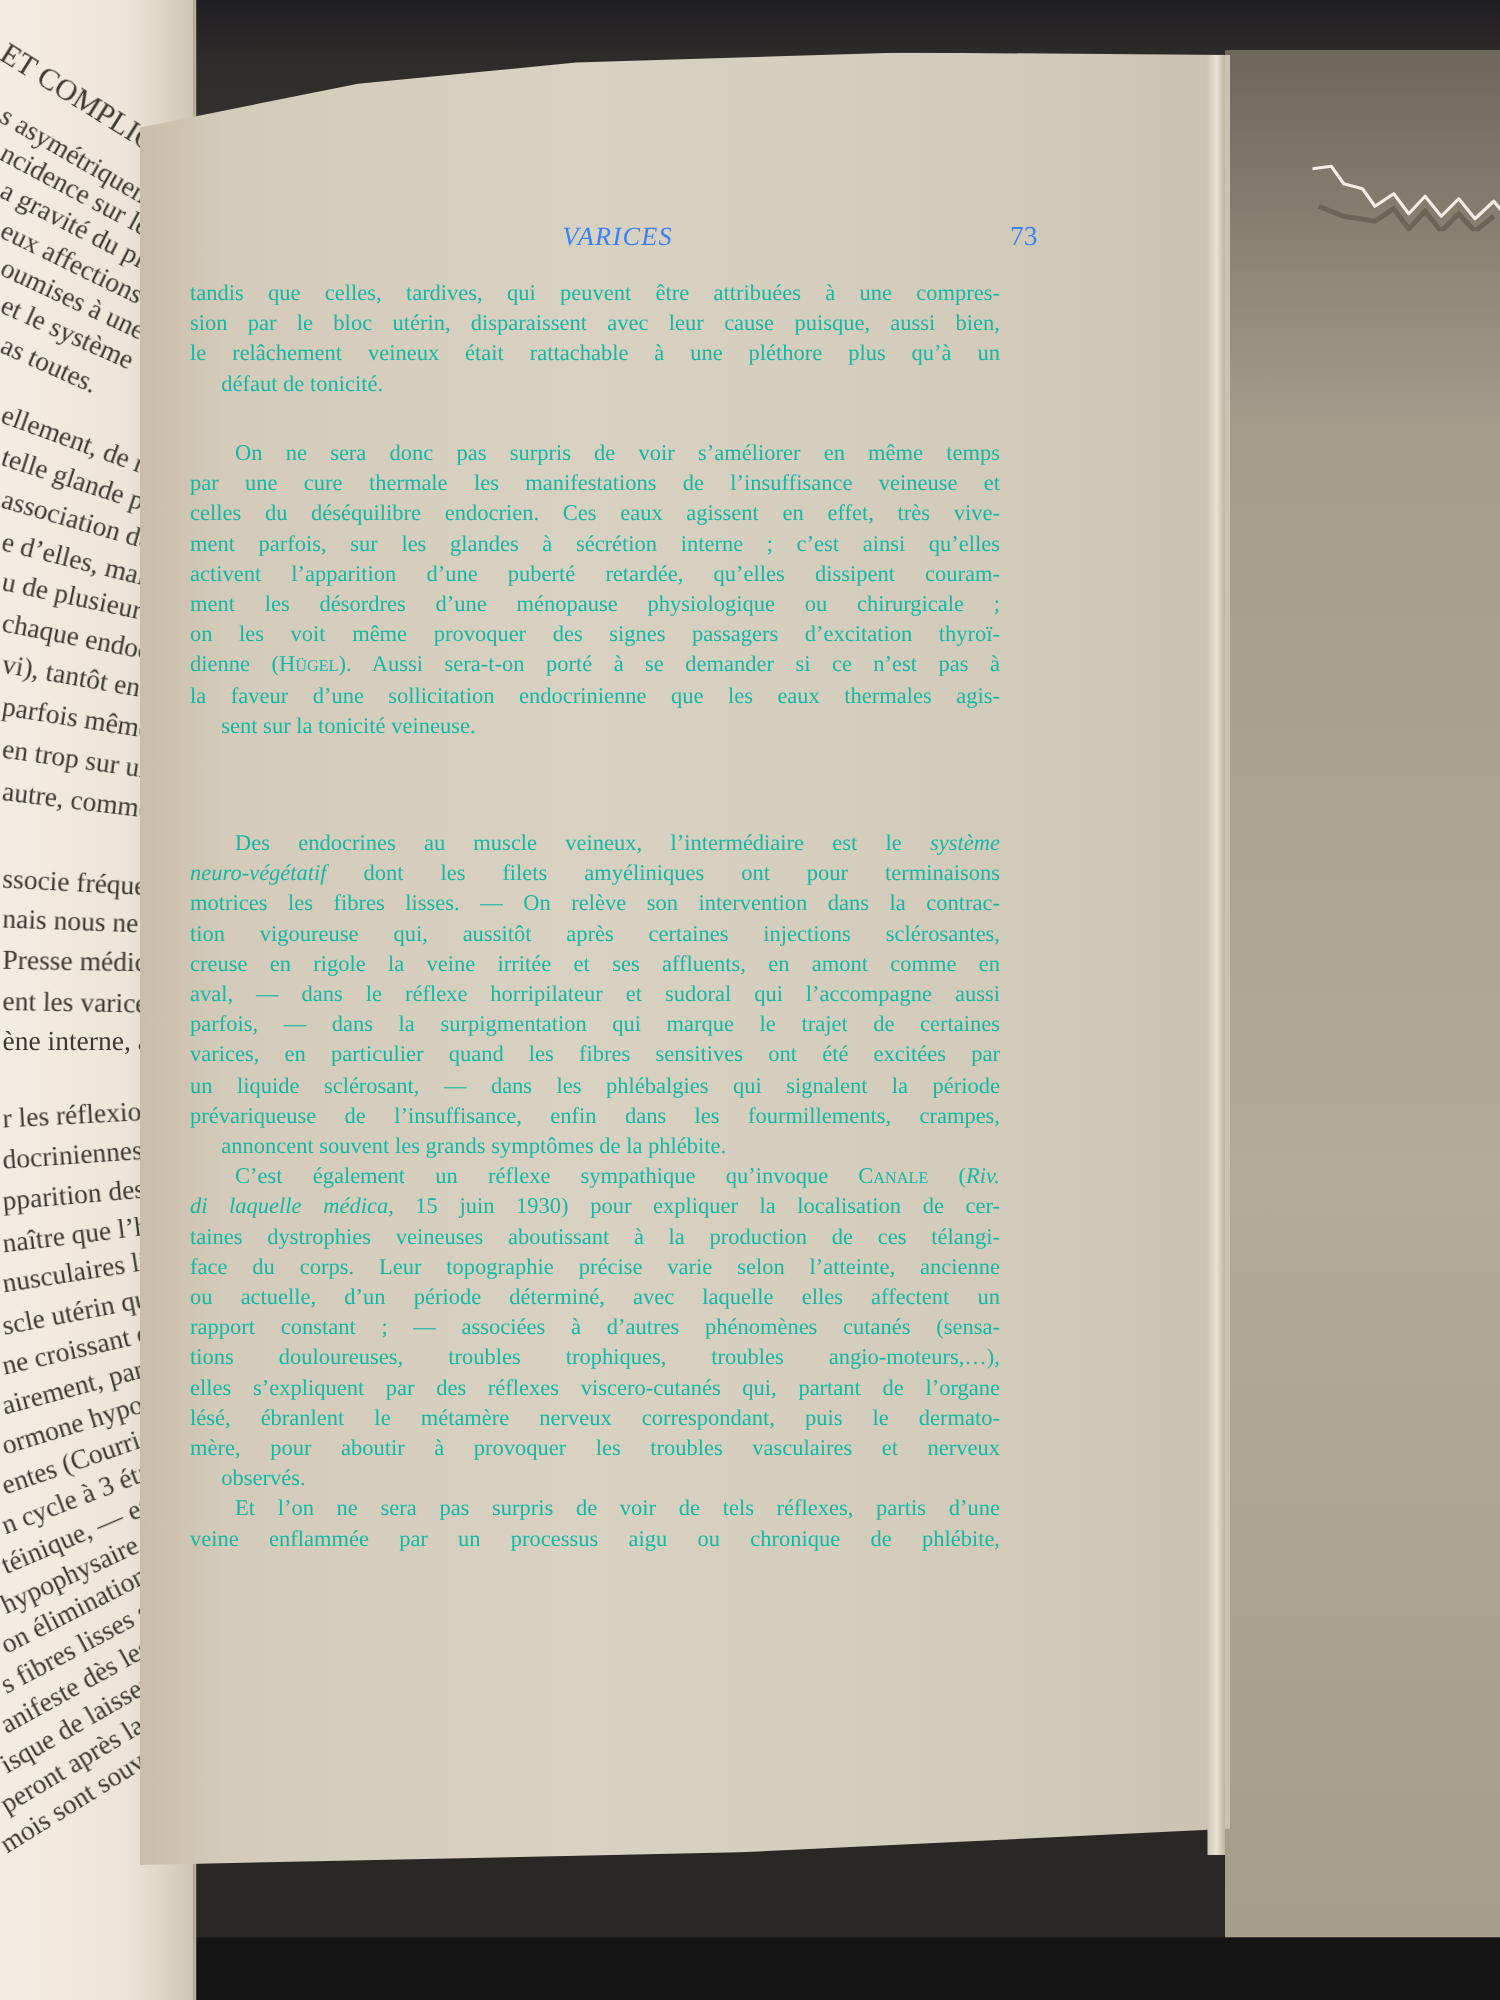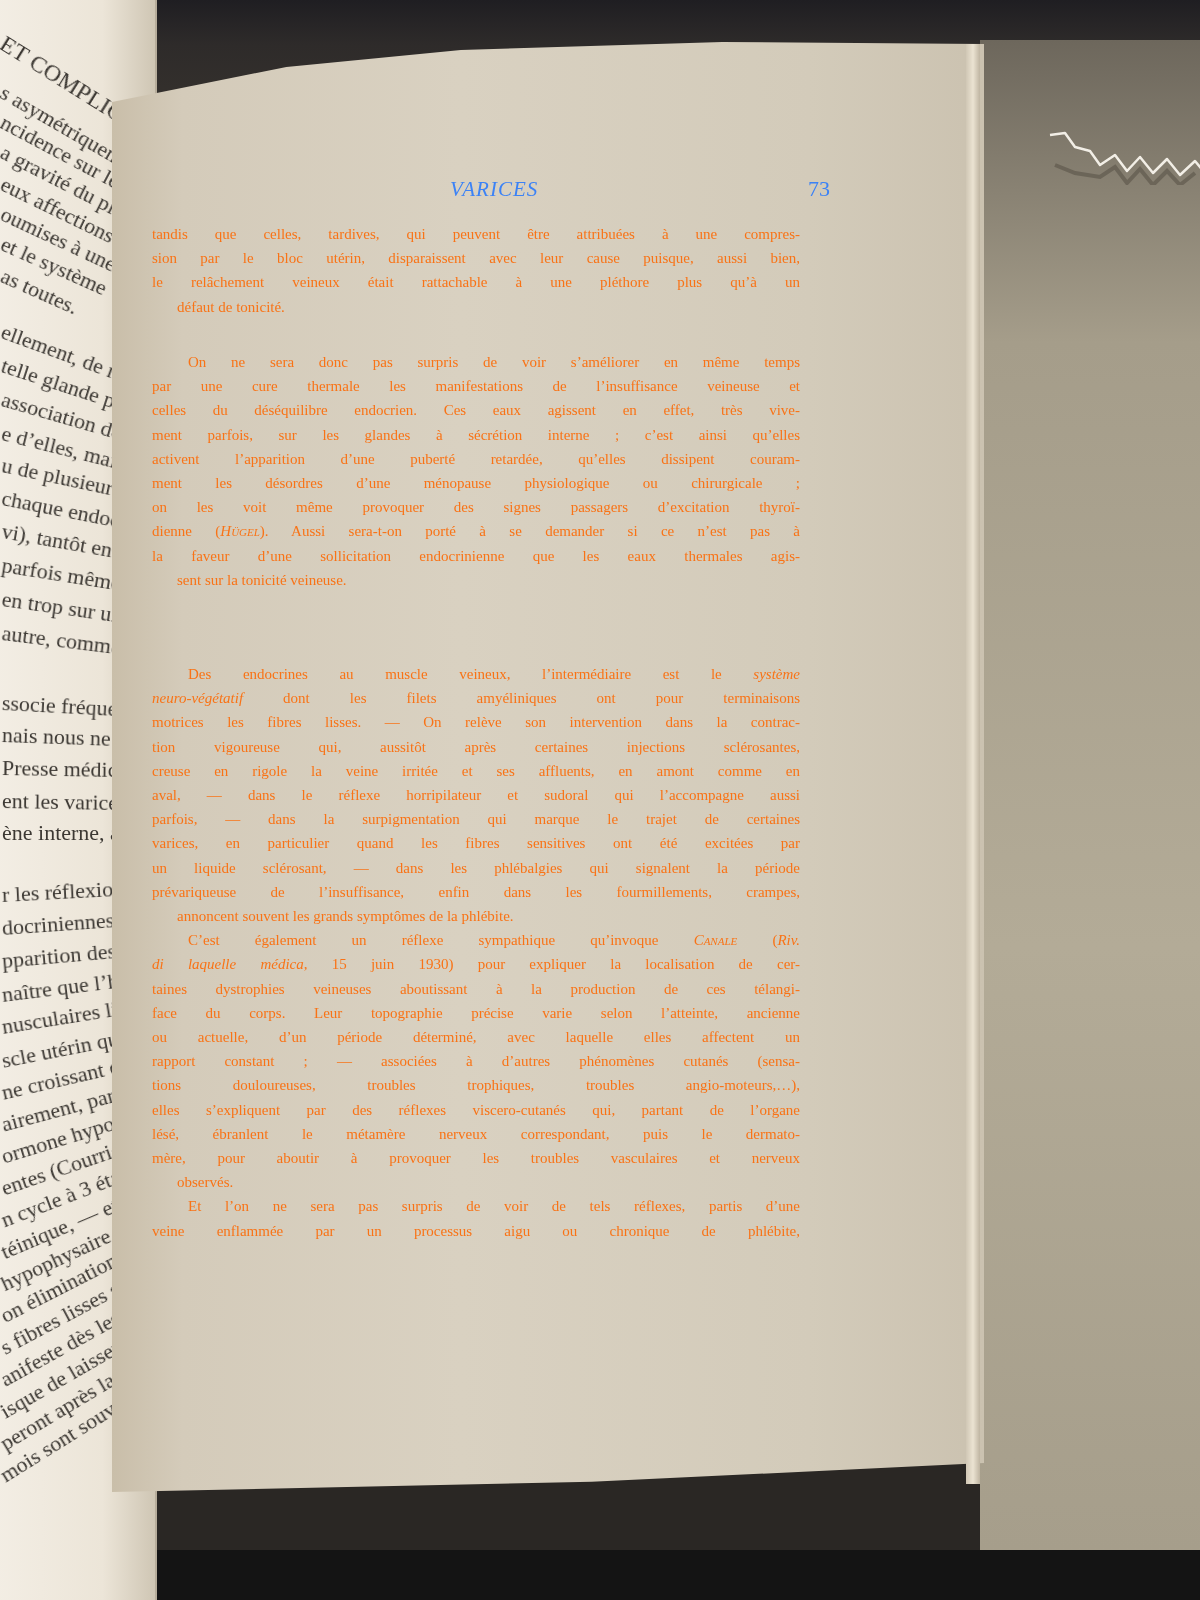--- a/index.html
+++ b/index.html
@@ -55,27 +55,27 @@
     margin-left: 40px;
   }
   .running-title {
     font-family: "Liberation Serif", serif; font-style: italic; font-size: 21px; letter-spacing: 1px;
   }
   .page-number {
     font-family: Liberation Serif, serif; font-size: 22px;
   }
   .text {
     position: absolute; left: 152px; width: 648px;
-    font-family: "Liberation Serif", serif; font-size: 15px; line-height: 24.2px;
-    color: #f97316;
+    font-family: "Liberation Serif", serif; font-size: 18px; line-height: 24.2px;
+    color: #14b8a6;
   }
   .text p { margin: 0; text-align: justify; text-align-last: justify; }
   .text p.last { text-align-last: left; margin-left: 25px; }
   .text p.indent { text-indent: 36px; }
-  .sc { font-variant: small-caps; font-style: italic; }
+  .sc { font-variant: small-caps; }
 </style>
 </head>
 <body>
 
 <div class="bg-top"></div>
 <div class="bg-right"></div>
 <div class="bg-bottom"></div>
 <svg class="coil" viewBox="0 0 160 60">
   <path d="M5 10 L20 8 L30 22 L45 26 L55 40 L70 30 L82 46 L95 32 L108 48 L122 34 L135 50 L150 36 L160 48" fill="none" stroke="#f2eee6" stroke-width="2.5" stroke-linejoin="round"></path>
   <path d="M10 40 L30 48 L55 52 L70 42 L82 58 L95 44 L108 60 L122 46 L135 60 L150 48" fill="none" stroke="#5a5448" stroke-width="4" opacity="0.6"></path>

